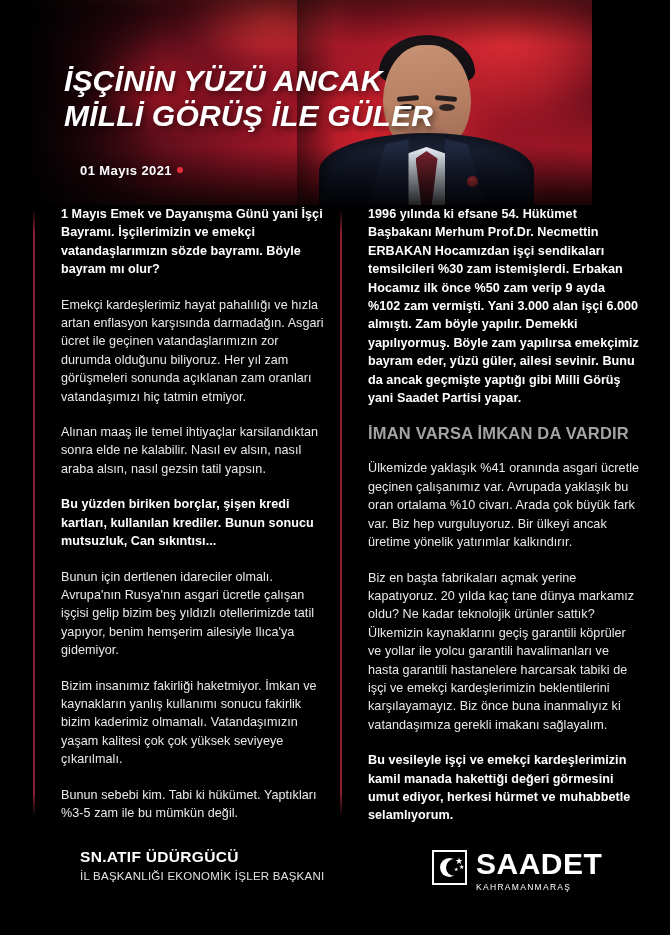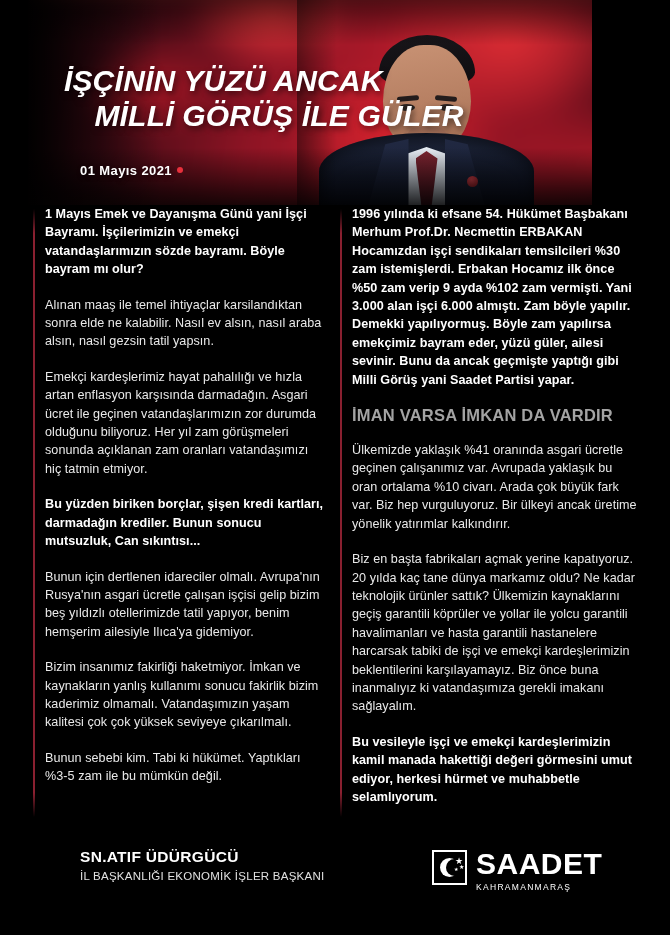--- a/index.html
+++ b/index.html
@@ -148,21 +148,21 @@
     left: 36px; top: 63px;
     width: 430px;
     color: #ffffff;
     font-size: 30px;
     line-height: 35px;
     font-weight: bold;
     font-style: italic;
     letter-spacing: .2px;
     text-shadow: 2px 3px 6px rgba(0,0,0,.55);
   }
-  .hdr-title .l2 { display: block; text-align: center; }
+  .hdr-title .l2 { display: block; }
   .hdr-date {
     position: absolute;
     left: 52px; top: 163px;
     color: #ffffff;
     font-size: 13px;
     font-weight: bold;
     letter-spacing: .4px;
     text-shadow: 1px 2px 4px rgba(0,0,0,.6);
   }
   .hdr-dot {
@@ -177,21 +177,21 @@
   .cols {
     position: absolute;
     left: 0; top: 205px;
     width: 670px;
     height: 620px;
   }
   .col {
     position: absolute;
     top: 0;
     height: 620px;
-    padding-left: 12px;
+    padding-left: 28px;
     box-sizing: border-box;
   }
   .col::before {
     content: "";
     position: absolute;
     left: 0; top: 4px;
     width: 2px; height: 608px;
     background: linear-gradient(to bottom, rgba(138,32,48,0) 0%, #8a2030 4%, #8a2030 96%, rgba(138,32,48,0) 100%);
   }
   .col-left  { left: 33px;  width: 292px; }
@@ -330,23 +330,23 @@
 
     <div class="hdr-date">
       <span>01 Mayıs 2021</span><span class="hdr-dot"></span>
     </div>
   </div>
 
   <div class="cols">
 
     <div class="col col-left">
       <p class="para bold">1 Mayıs Emek ve Dayanışma Günü yani İşçi Bayramı. İşçilerimizin ve emekçi vatandaşlarımızın sözde bayramı. Böyle bayram mı olur?</p>
+      <p class="para">Emekçi kardeşlerimiz hayat pahalılığı ve hızla artan enflasyon karşısında darmadağın. Asgari ücret ile geçinen vatandaşlarımızın zor durumda olduğunu biliyoruz. Her yıl zam görüşmeleri sonunda açıklanan zam oranları vatandaşımızı hiç tatmin etmiyor.</p>
       <p class="para">Alınan maaş ile temel ihtiyaçlar karsilandıktan sonra elde ne kalabilir. Nasıl ev alsın, nasıl araba alsın, nasıl gezsin tatil yapsın.</p>
-      <p class="para">Emekçi kardeşlerimiz hayat pahalılığı ve hızla artan enflasyon karşısında darmadağın. Asgari ücret ile geçinen vatandaşlarımızın zor durumda olduğunu biliyoruz. Her yıl zam görüşmeleri sonunda açıklanan zam oranları vatandaşımızı hiç tatmin etmiyor.</p>
-      <p class="para bold">Bu yüzden biriken borçlar, şişen kredi kartları, darmadağın krediler. Bunun sonucu mutsuzluk, Can sıkıntısı...</p>
+      <p class="para bold">Bu yüzden biriken borçlar, şişen kredi kartları, kullanılan krediler. Bunun sonucu mutsuzluk, Can sıkıntısı...</p>
       <p class="para">Bunun için dertlenen idareciler olmalı. Avrupa'nın Rusya'nın asgari ücretle çalışan işçisi gelip bizim beş yıldızlı otellerimizde tatil yapıyor, benim hemşerim ailesiyle Ilıca'ya gidemiyor.</p>
       <p class="para">Bizim insanımız fakirliği haketmiyor. İmkan ve kaynakların yanlış kullanımı sonucu fakirlik bizim kaderimiz olmamalı. Vatandaşımızın yaşam kalitesi çok çok yüksek seviyeye çıkarılmalı.</p>
       <p class="para">Bunun sebebi kim. Tabi ki hükümet. Yaptıkları %3-5 zam ile bu mümkün değil.</p>
     </div>
 
     <div class="col col-right">
       <p class="para bold">1996 yılında ki efsane 54. Hükümet Başbakanı Merhum Prof.Dr. Necmettin ERBAKAN Hocamızdan işçi sendikaları temsilcileri %30 zam istemişlerdi. Erbakan Hocamız ilk önce %50 zam verip 9 ayda %102 zam vermişti. Yani 3.000 alan işçi 6.000 almıştı. Zam böyle yapılır. Demekki yapılıyormuş. Böyle zam yapılırsa emekçimiz bayram eder, yüzü güler, ailesi sevinir. Bunu da ancak geçmişte yaptığı gibi Milli Görüş yani Saadet Partisi yapar.</p>
       <h2 class="sub-head">İMAN VARSA İMKAN DA VARDIR</h2>
       <p class="para">Ülkemizde yaklaşık %41 oranında asgari ücretle geçinen çalışanımız var. Avrupada yaklaşık bu oran ortalama %10 civarı. Arada çok büyük fark var. Biz hep vurguluyoruz. Bir ülkeyi ancak üretime yönelik yatırımlar kalkındırır.</p>
       <p class="para">Biz en başta fabrikaları açmak yerine kapatıyoruz. 20 yılda kaç tane dünya markamız oldu? Ne kadar teknolojik ürünler sattık? Ülkemizin kaynaklarını geçiş garantili köprüler ve yollar ile yolcu garantili havalimanları ve hasta garantili hastanelere harcarsak tabiki de işçi ve emekçi kardeşlerimizin beklentilerini karşılayamayız. Biz önce buna inanmalıyız ki vatandaşımıza gerekli imakanı sağlayalım.</p>

